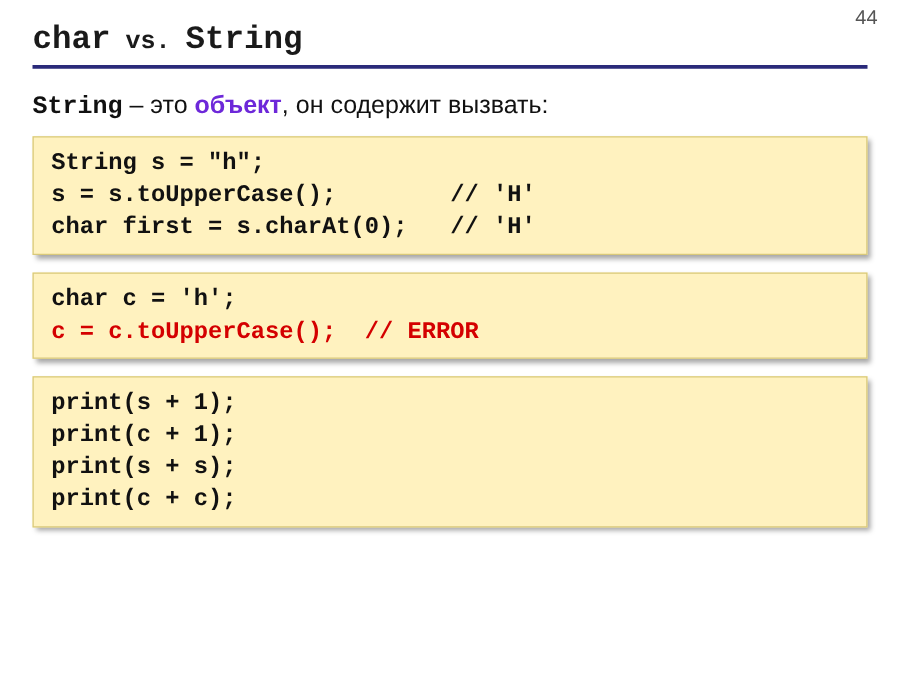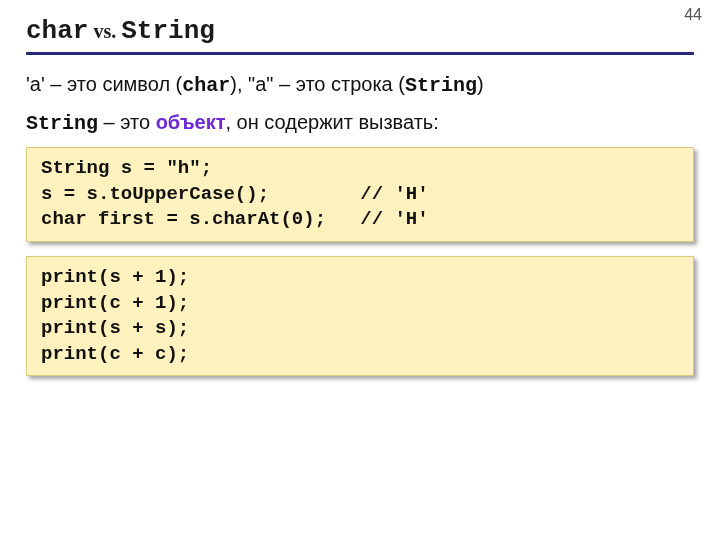--- a/index.html
+++ b/index.html
@@ -29,21 +29,21 @@
     color: #1a1a1a;
     padding-bottom: 6px;
     border-bottom: 3px solid #2a2a7a;
     margin-bottom: 16px;
   }
   .title .mono {
     font-family: "Courier New", monospace;
     font-weight: bold;
   }
   .title .vs {
-    font-family: Liberation Serif, serif;
+    font-family: Liberation Mono, monospace;
     font-size: 20px;
   }
   .body-text {
     font-size: 20px;
     color: #111;
     margin: 10px 0;
     line-height: 1.3;
   }
   .mono-inline {
     font-family: "Courier New", monospace;
@@ -69,31 +69,30 @@
 </head>
 <body>
 
 <div class="slide">
   <div class="page-num">44</div>
 
   <div class="title">
     <span class="mono">char</span><span class="vs"> vs. </span><span class="mono">String</span>
   </div>
 
-  <div class="body-text">
-    <span>'a' – это символ (</span><span class="mono-inline">char</span><span>), "a" – это строка (</span><span class="mono-inline">String</span><span>)</span>
-  </div>
 
   <div class="body-text">
     <span class="mono-inline">String</span><span> – это </span><span class="red">объект</span><span>, он содержит вызвать:</span>
   </div>
 
   <div class="codebox">String s = "h";
 s = s.toUpperCase();        // 'H'
 char first = s.charAt(0);   // 'H'</div>
 
 
+  <div class="codebox"><span>char c = 'h';</span>
+<span class="err">c = c.toUpperCase();  // ERROR</span></div>
 
   <div class="codebox">print(s + 1);
 print(c + 1);
 print(s + s);
 print(c + c);</div>
 </div>
 
 </body></html>

